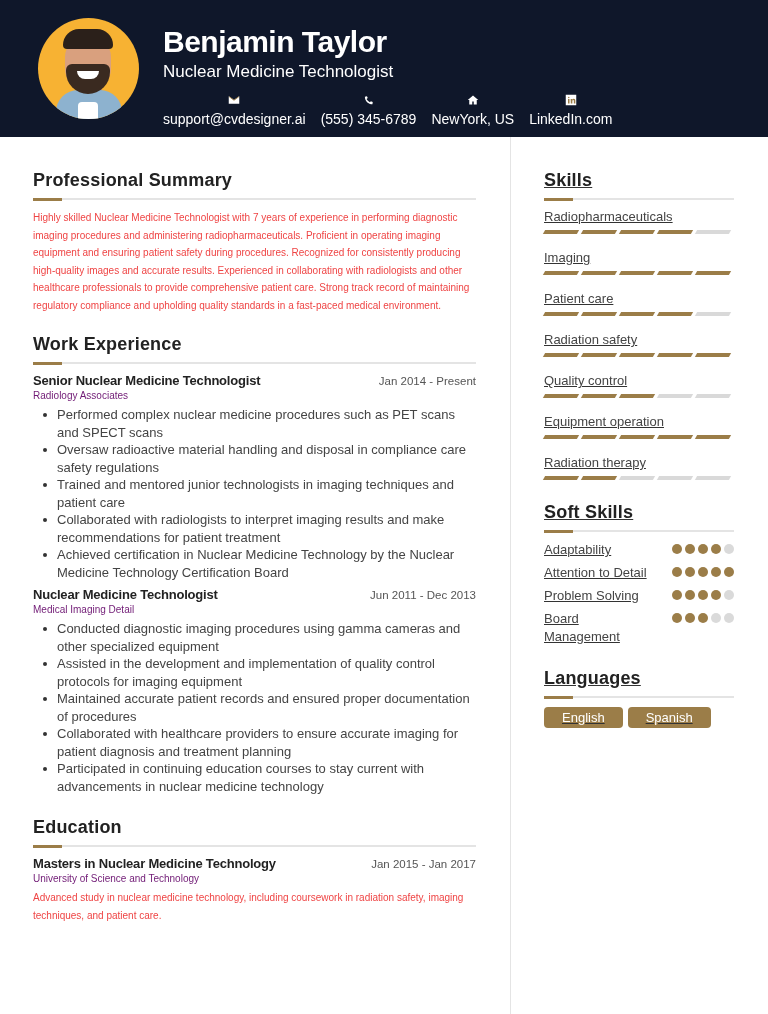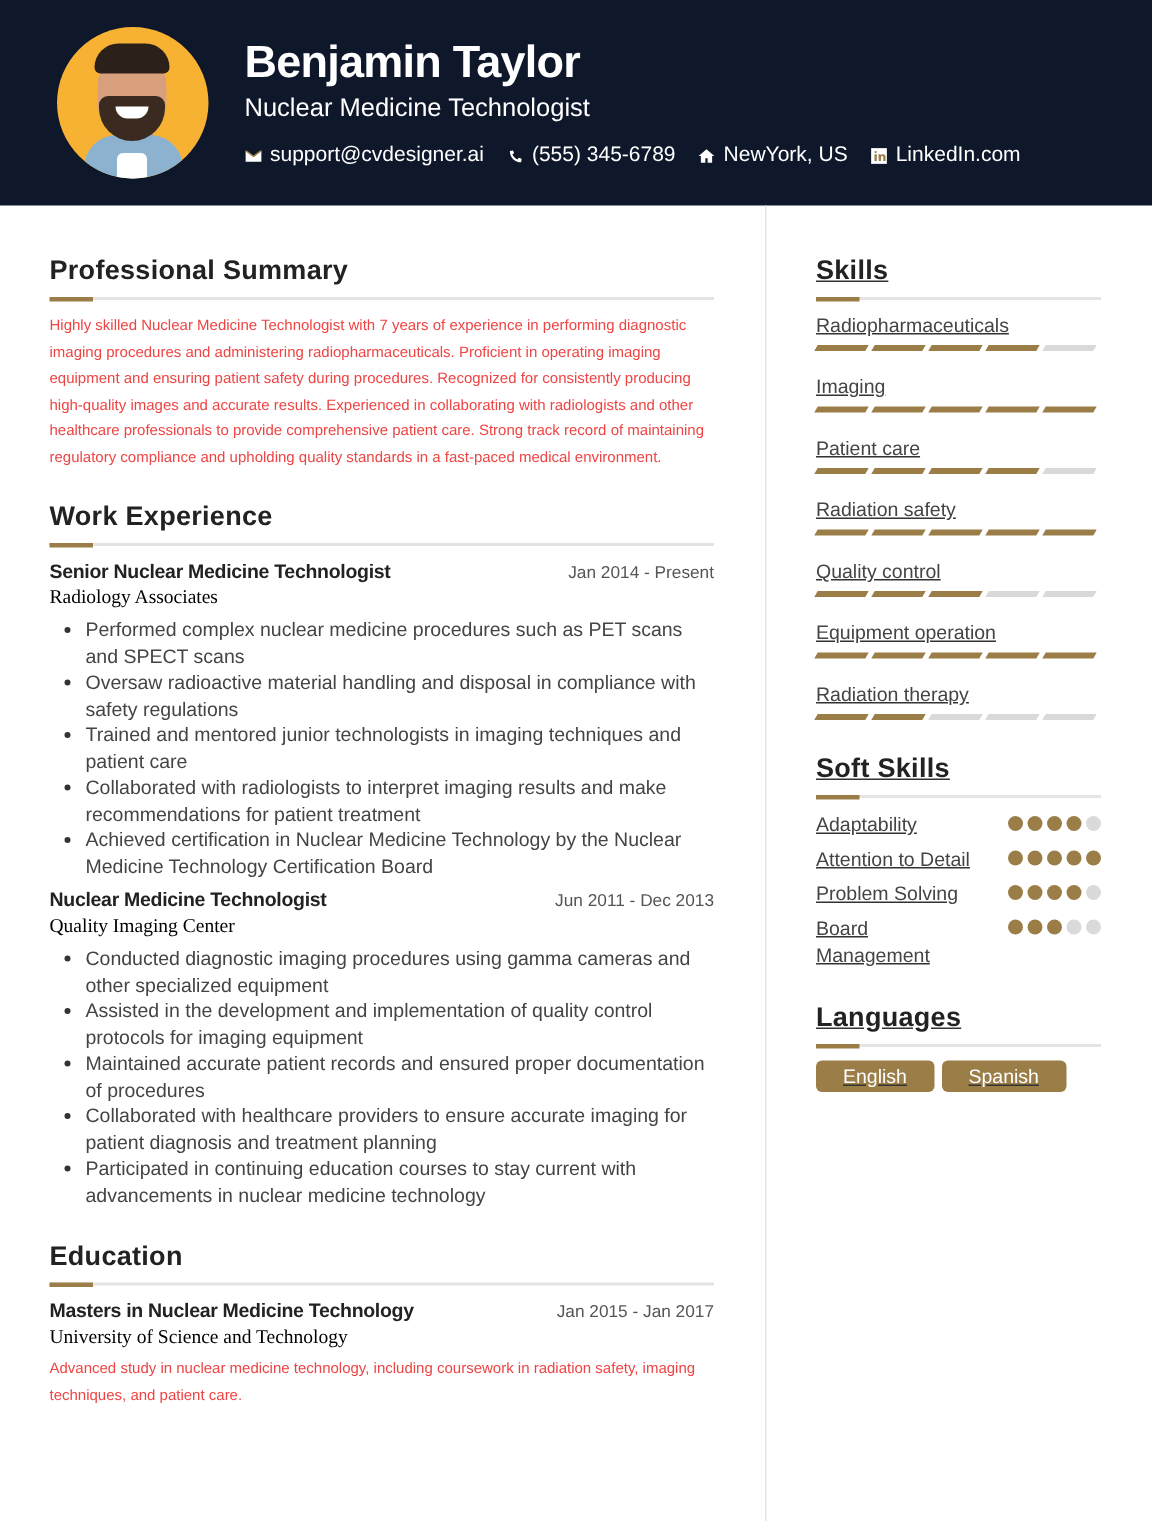--- a/index.html
+++ b/index.html
@@ -12,39 +12,39 @@
   .avatar .tee { position: absolute; left: 40px; top: 84px; width: 20px; height: 20px; background: #fff; border-radius: 4px; }
   .avatar .neck { position: absolute; left: 38px; top: 60px; width: 26px; height: 20px; background: #c98e6b; }
   .avatar .face { position: absolute; left: 27px; top: 18px; width: 46px; height: 56px; background: #d9a07e; border-radius: 22px 22px 24px 24px; }
   .avatar .hair { position: absolute; left: 25px; top: 11px; width: 50px; height: 20px; background: #2b201a; border-radius: 24px 24px 6px 6px; }
   .avatar .beard { position: absolute; left: 28px; top: 46px; width: 44px; height: 30px; background: #3a2a20; border-radius: 6px 6px 22px 22px; }
   .avatar .smile { position: absolute; left: 39px; top: 53px; width: 22px; height: 8px; background: #fff; border-radius: 0 0 10px 10px; }
 
   .name { position: absolute; left: 163px; top: 25px; font-size: 30px; font-weight: bold; color: #ffffff; letter-spacing: -0.5px; }
   .title { position: absolute; left: 163px; top: 62px; font-size: 17px; color: #ffffff; }
   .contacts { position: absolute; left: 163px; top: 94px; display: flex; gap: 15px; font-size: 14px; color: #ffffff; align-items: center; }
-  .contact { display: flex; align-items: flex-end; gap: 5px; white-space: nowrap; }
+  .contact { display: flex; align-items: center; gap: 5px; white-space: nowrap; flex-direction: column; }
   .contact svg { width: 12px; height: 12px; fill: #fff; }
 
   .divider-v { position: absolute; left: 510px; top: 137px; width: 1px; height: 877px; background: #e4e4e4; }
 
   .left { position: absolute; left: 33px; top: 170px; width: 443px; }
   .right { position: absolute; left: 544px; top: 170px; width: 190px; text-decoration: underline; }
 
   .sec-title { font-size: 18px; font-weight: bold; color: #222; letter-spacing: 0.2px; height: 24px; }
   .sec-rule { position: relative; height: 2px; background: #e4e4e4; margin-top: 4px; margin-bottom: 9px; }
   .sec-rule::before { content: ""; position: absolute; left: 0; top: -0.5px; width: 29px; height: 3px; background: #9b7d48; }
 
   .para { font-size: 10px; line-height: 17.5px; color: #ef4444; }
 
   .job { margin-bottom: 4px; }
   .job-head { display: flex; justify-content: space-between; align-items: baseline; }
   .job-title { font-size: 13px; font-weight: bold; color: #222; letter-spacing: -0.2px; }
   .job-date { font-size: 11.5px; color: #555; }
-  .job-org { font-size: 13px; color: #000000; margin-top: 2px; font-family: Liberation Serif, serif; }
+  .job-org { font-size: 10px; color: #701a75; margin-top: 2px; }
   .bullets { list-style: none; margin-top: 5px; }
   .bullets li { position: relative; padding-left: 24px; font-size: 13px; line-height: 17.5px; color: #444; }
   .bullets li::before { content: ""; position: absolute; left: 10px; top: 7px; width: 4px; height: 4px; border-radius: 50%; background: #333; }
 
   .skill { margin-bottom: 16px; }
   .skill-name { font-size: 13px; color: #444; height: 18px; }
   .bar { display: flex; gap: 4px; margin-top: 3px; margin-bottom: 6px; }
   .seg { width: 34px; height: 4px; background: #d9d9d9; transform: skewX(-30deg); }
   .seg.on { background: #9b7d48; }
 
@@ -116,33 +116,33 @@
     <div class="sec-rule"></div>
 
     <div class="job">
       <div class="job-head">
         <span class="job-title">Senior Nuclear Medicine Technologist</span>
         <span class="job-date">Jan 2014 - Present</span>
       </div>
       <div class="job-org">Radiology Associates</div>
       <ul class="bullets">
         <li>Performed complex nuclear medicine procedures such as PET scans and SPECT scans</li>
-        <li>Oversaw radioactive material handling and disposal in compliance with safety regulations</li>
+        <li>Oversaw radioactive material handling and disposal in compliance care safety regulations</li>
         <li>Trained and mentored junior technologists in imaging techniques and patient care</li>
         <li>Collaborated with radiologists to interpret imaging results and make recommendations for patient treatment</li>
         <li>Achieved certification in Nuclear Medicine Technology by the Nuclear Medicine Technology Certification Board</li>
       </ul>
     </div>
 
     <div class="job" style="margin-top:6px;">
       <div class="job-head">
         <span class="job-title">Nuclear Medicine Technologist</span>
         <span class="job-date">Jun 2011 - Dec 2013</span>
       </div>
-      <div class="job-org">Quality Imaging Center</div>
+      <div class="job-org">Medical Imaging Detail</div>
       <ul class="bullets">
         <li>Conducted diagnostic imaging procedures using gamma cameras and other specialized equipment</li>
         <li>Assisted in the development and implementation of quality control protocols for imaging equipment</li>
         <li>Maintained accurate patient records and ensured proper documentation of procedures</li>
         <li>Collaborated with healthcare providers to ensure accurate imaging for patient diagnosis and treatment planning</li>
         <li>Participated in continuing education courses to stay current with advancements in nuclear medicine technology</li>
       </ul>
     </div>
   </section>
 

